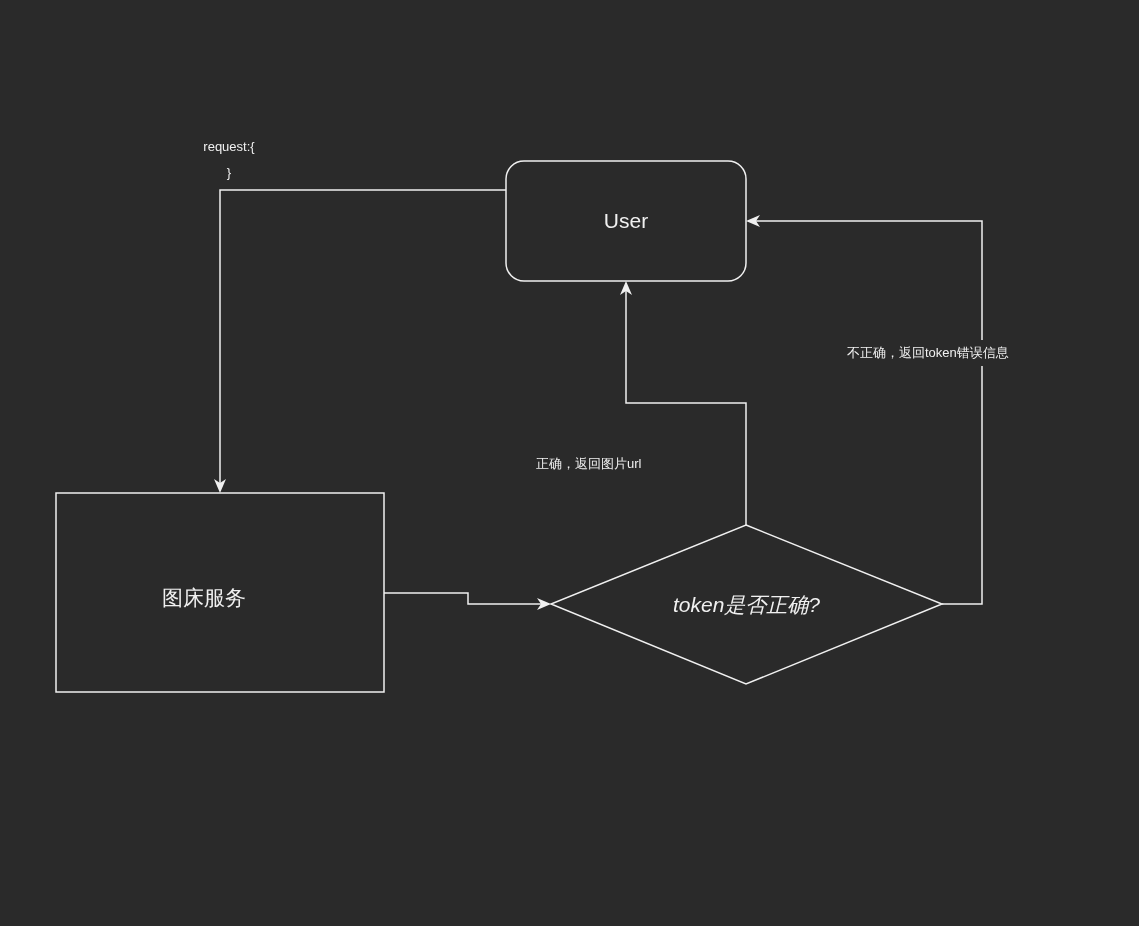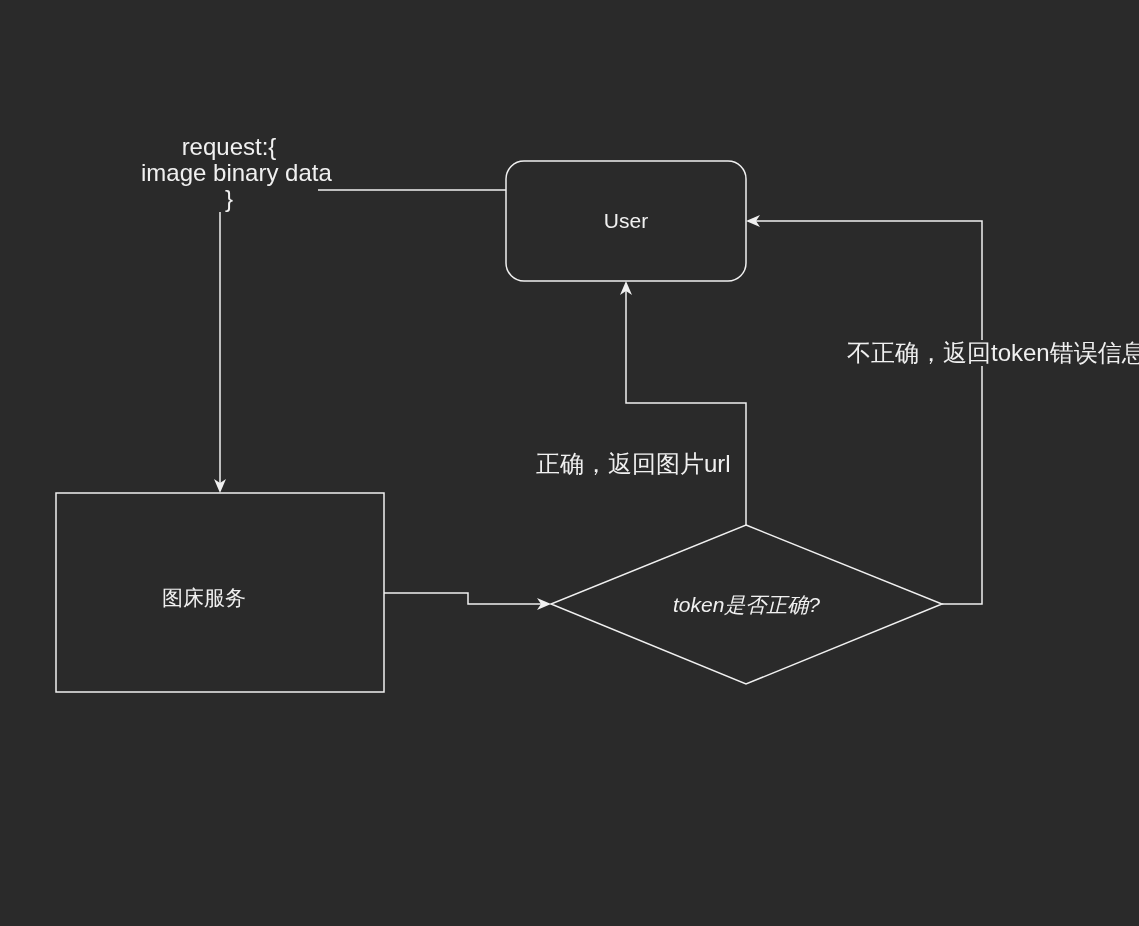--- a/index.html
+++ b/index.html
@@ -16,21 +16,21 @@
       color: #f0f0f0;
     }
     svg#diagram {
       position: absolute;
       left: 0;
       top: 0;
     }
     .lbl {
       position: absolute;
       color: #f0f0f0;
-      font-size: 24px;
+      font-size: 13px;
       line-height: 26px;
       white-space: nowrap;
       text-align: center;
     }
     .box-text {
       position: absolute;
       display: flex;
       flex-direction: column;
       align-items: center;
       justify-content: center;
@@ -64,21 +64,20 @@
 
   <polyline points="384,593 468,593 468,604 549,604" fill="none" stroke="#f0f0f0" stroke-width="1.5" marker-end="url(#arrow)"></polyline>
 
   <polyline points="746,525 746,403 626,403 626,283" fill="none" stroke="#f0f0f0" stroke-width="1.5" marker-end="url(#arrow)"></polyline>
 
   <polyline points="942,604 982,604 982,221 748,221" fill="none" stroke="#f0f0f0" stroke-width="1.5" marker-end="url(#arrow)"></polyline>
 </svg>
 
 <div class="lbl edge-label" style="left:140px; top:134px; width:176px;">
   <div>request:{</div>
-  <div>image binary data</div>
   <div>}</div>
 </div>
 
 <div class="box-text" style="left:506px; top:161px; width:240px; height:120px;">
   <span>User</span>
 </div>
 
 <div class="box-text" style="left:40px; top:493px; width:328px; height:210px;">
   <span>图床服务</span>
 </div>

